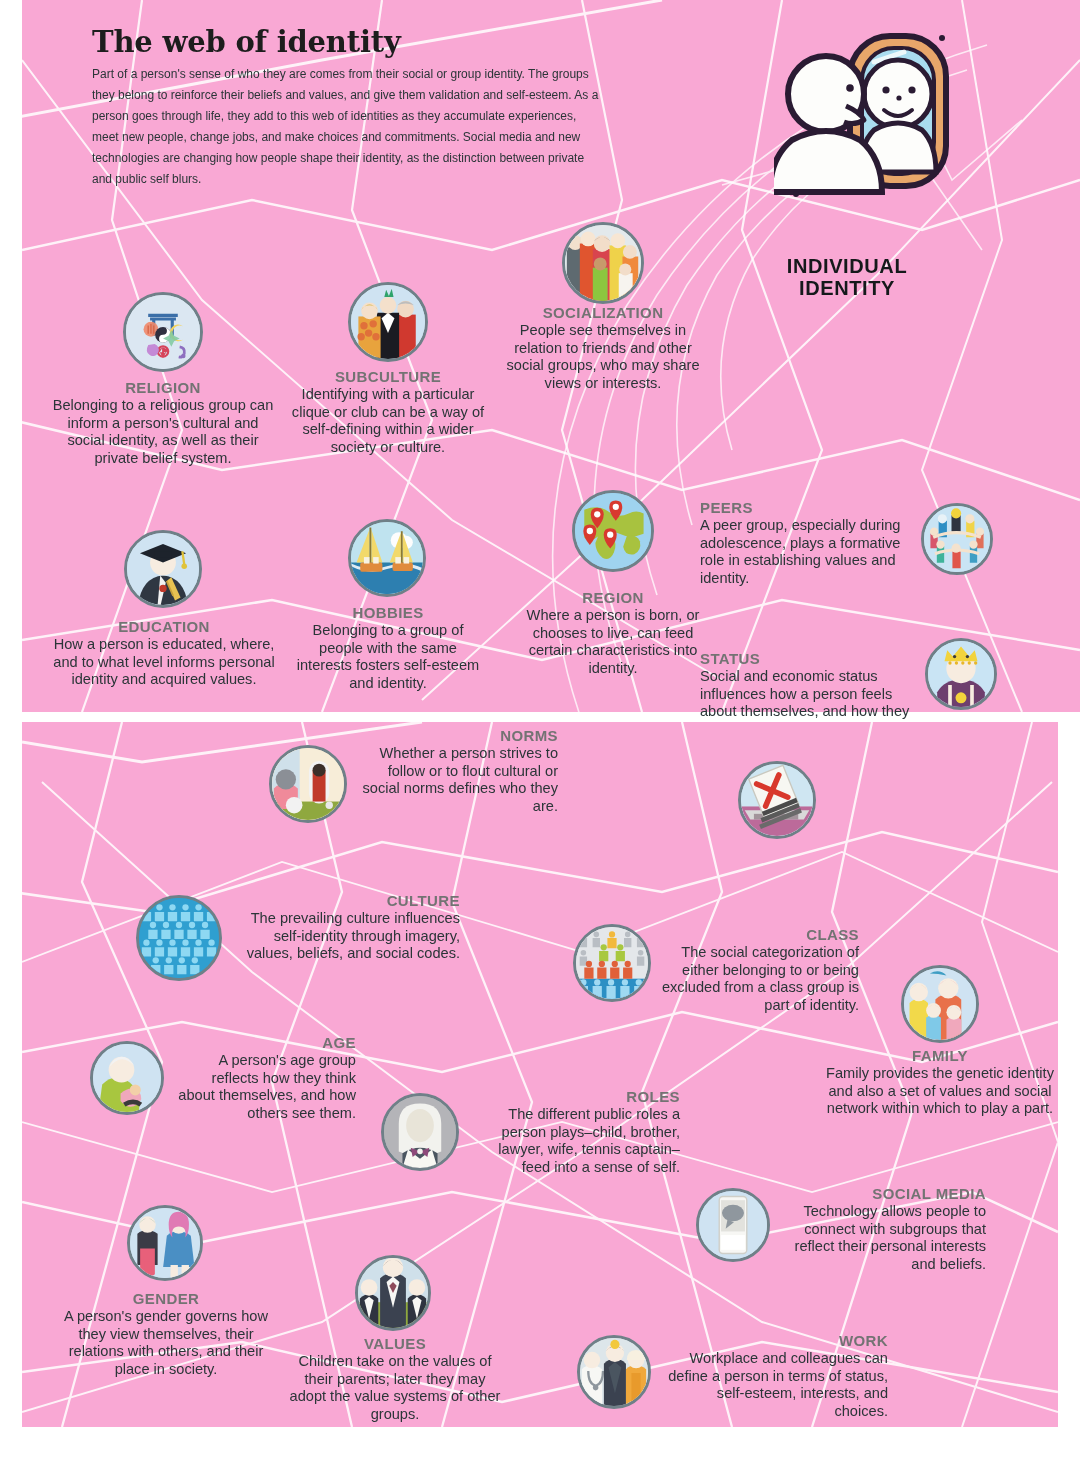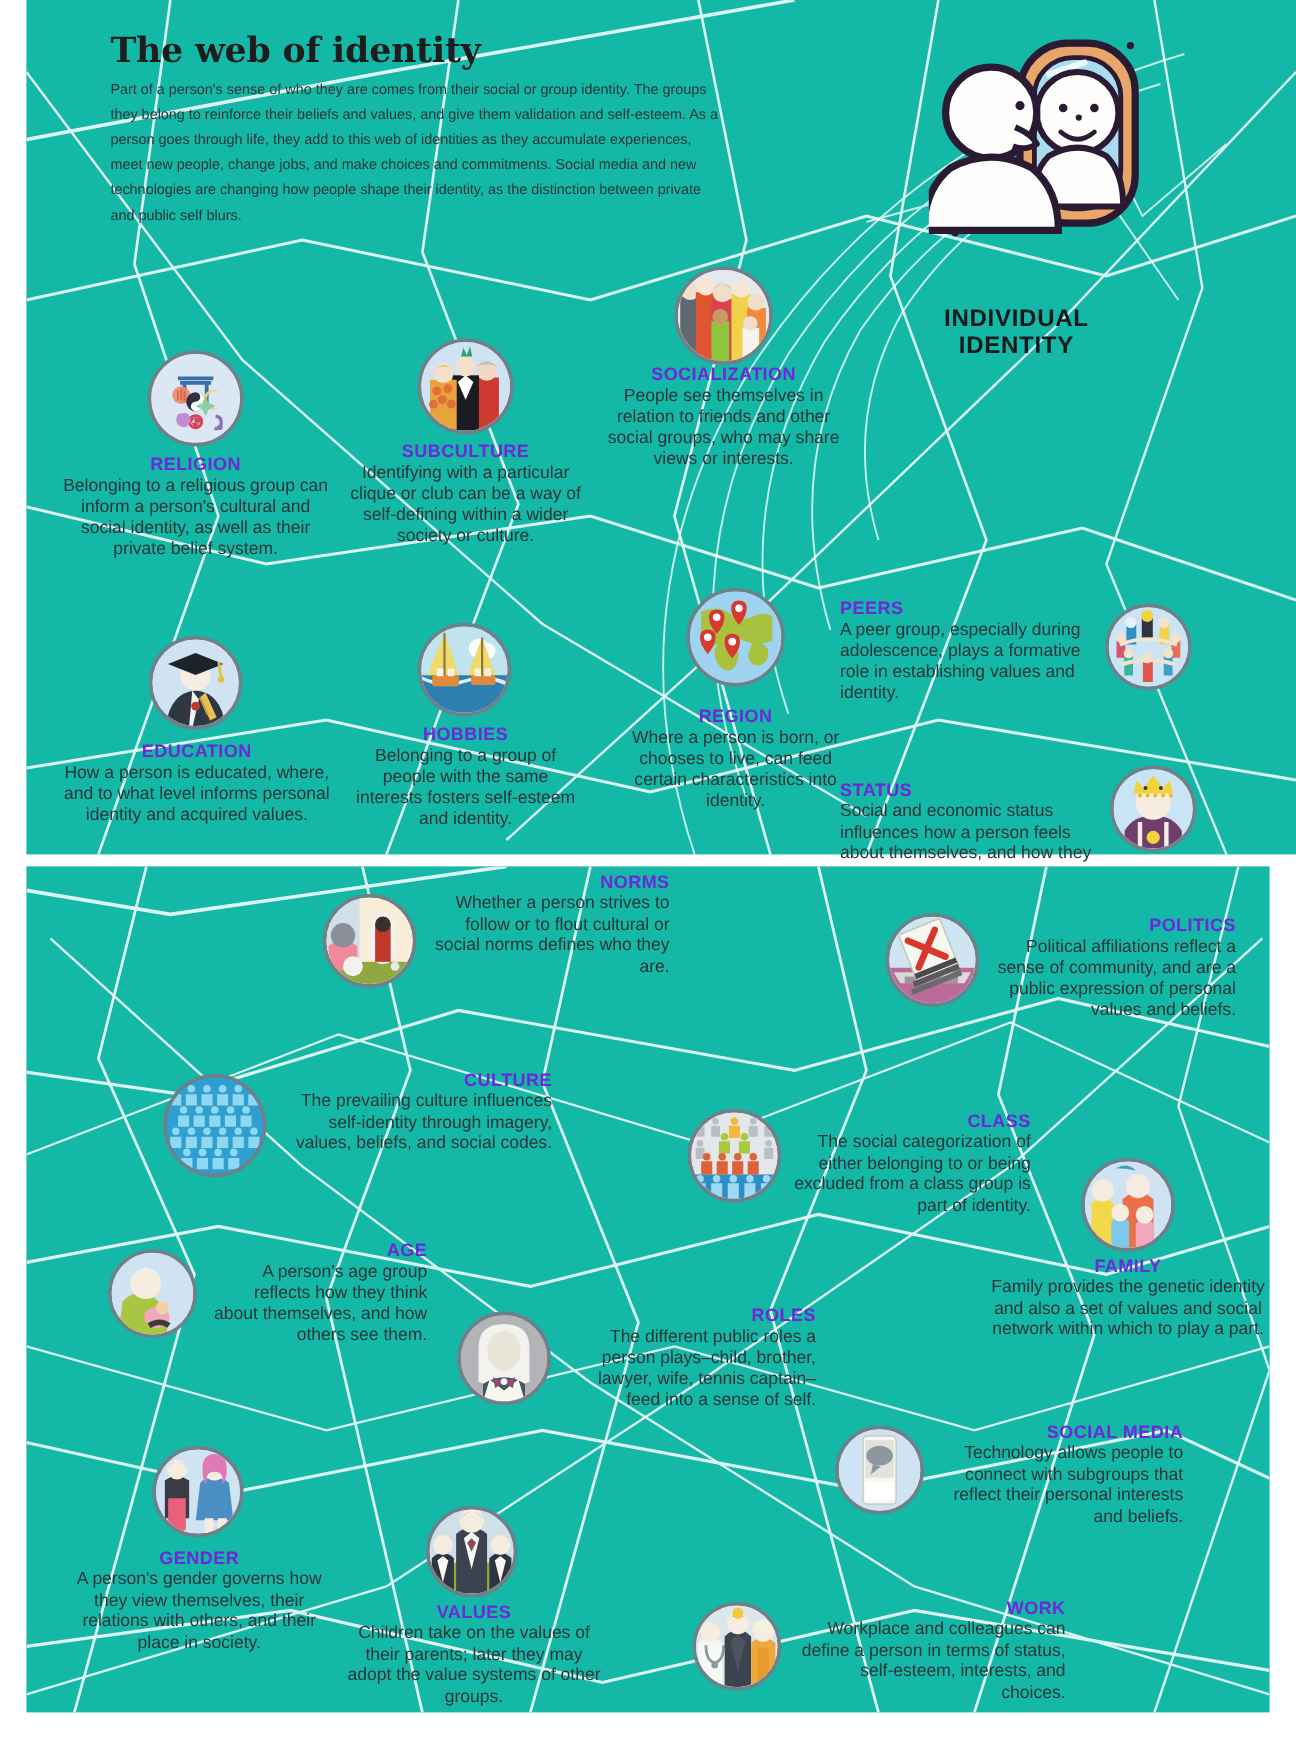--- a/index.html
+++ b/index.html
@@ -8,42 +8,42 @@
     background:#ffffff;
     font-family:"Liberation Sans", sans-serif;
     overflow:hidden;
     position:relative;
   }
   .page{position:absolute;inset:0;background:#ffffff;}
 
   
   .panel{
     position:absolute;
-    background:#14b8a6;
+    background:#f9a8d4;
     overflow:hidden;
   }
   #panel-top{left:22px;top:0px;width:1058px;height:712px;}
   #panel-bottom{left:22px;top:722px;width:1036px;height:1722px;height:705px;}
   .panel-web{position:absolute;inset:0;pointer-events:none;}
 
   
   .title{
     position:absolute;left:70px;top:6px;width:560px;
     font-family:"DejaVu Serif", serif;
     font-weight:bold;font-size:29px;color:#1d1d1d;
     letter-spacing:-0.2px;
   }
   .intro{
     position:absolute;left:70px;top:52px;width:512px;
     font-size:12px;line-height:21.1px;color:#2b3538;
   }
 
   .node{position:absolute;}
   .node .lbl{
-    font-weight:bold;font-size:15px;color:#6d28d9;letter-spacing:.4px;
+    font-weight:bold;font-size:15px;color:#737373;letter-spacing:.4px;
     line-height:19px;
   }
   .node .desc{
     font-size:14.6px;line-height:17.6px;color:#2b3538;
   }
   .c  {text-align:center;}
   .r  {}
   .l  {text-align:right;}
 
   .hero-label{
@@ -374,24 +374,20 @@
       <path d="M4 50 h70 l-6 10 h-58z" fill="#d9d9d9"></path>
       <rect x="14" y="54" width="48" height="6" fill="#6b4f5e" opacity=".5"></rect>
       <g transform="rotate(-22 40 36)">
         <rect x="18" y="6" width="40" height="46" fill="#f7f7f2" stroke="#c9c9c0" stroke-width="1.5"></rect>
         <path d="M24 14 l26 26 M50 14 l-26 26" stroke="#d8382c" stroke-width="6" stroke-linecap="round"></path>
         <rect x="18" y="44" width="40" height="5" fill="#4a4a4a"></rect>
         <rect x="14" y="50" width="44" height="5" fill="#5a5a5a"></rect>
         <rect x="10" y="56" width="48" height="5" fill="#6a6a6a"></rect>
       </g>
     </svg>
-  </div>
-  <div class="node l" style="left:824px;top:762px;width:206px;">
-    <div class="lbl">POLITICS</div>
-    <div class="desc">Political affiliations reflect a sense of community, and are a public expression of personal values and beliefs.</div>
   </div>
 
   <div class="ic" style="left:136px;top:895px;width:86px;height:86px;background:#2f9fd0;">
     <svg viewBox="0 0 86 86">
       <rect width="86" height="86" fill="#2f9fd0"></rect>
       <g fill="#8ed8f2">
         <g>
           <circle cx="8" cy="10" r="3.4"></circle>
             <path d="M3 15 h10 v10 h-10z"></path>
           <circle cx="22" cy="10" r="3.4"></circle>

